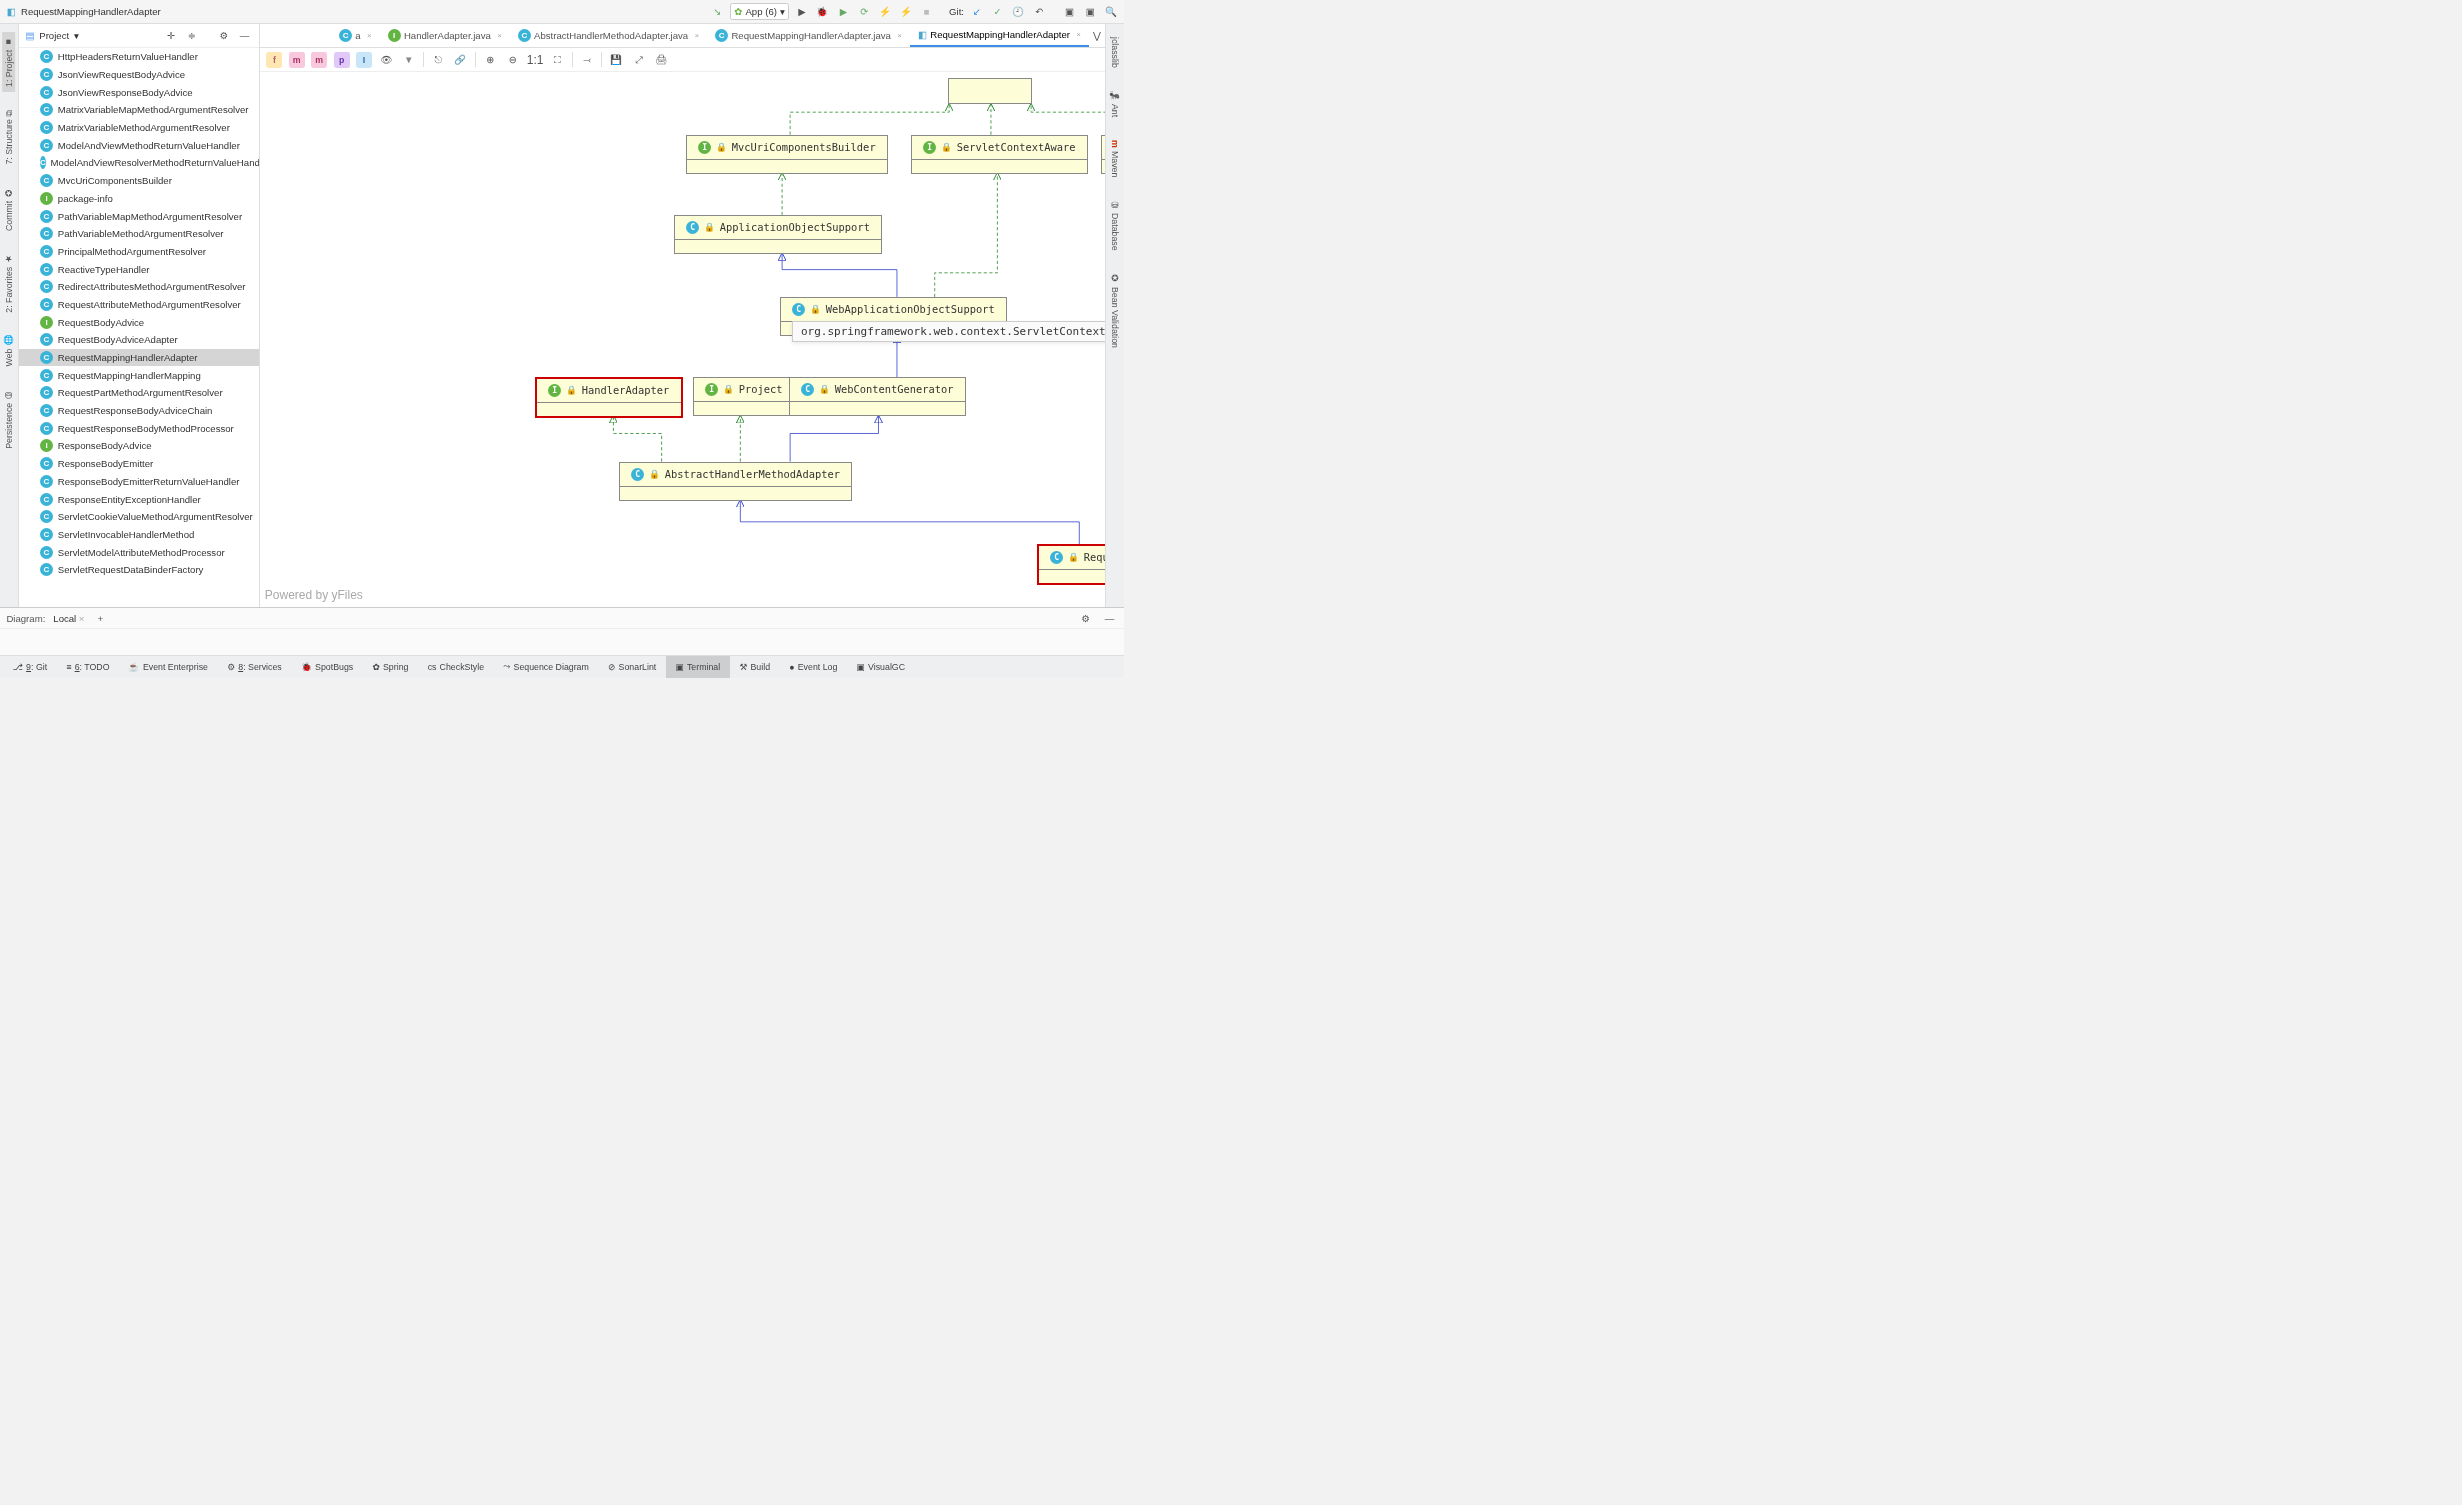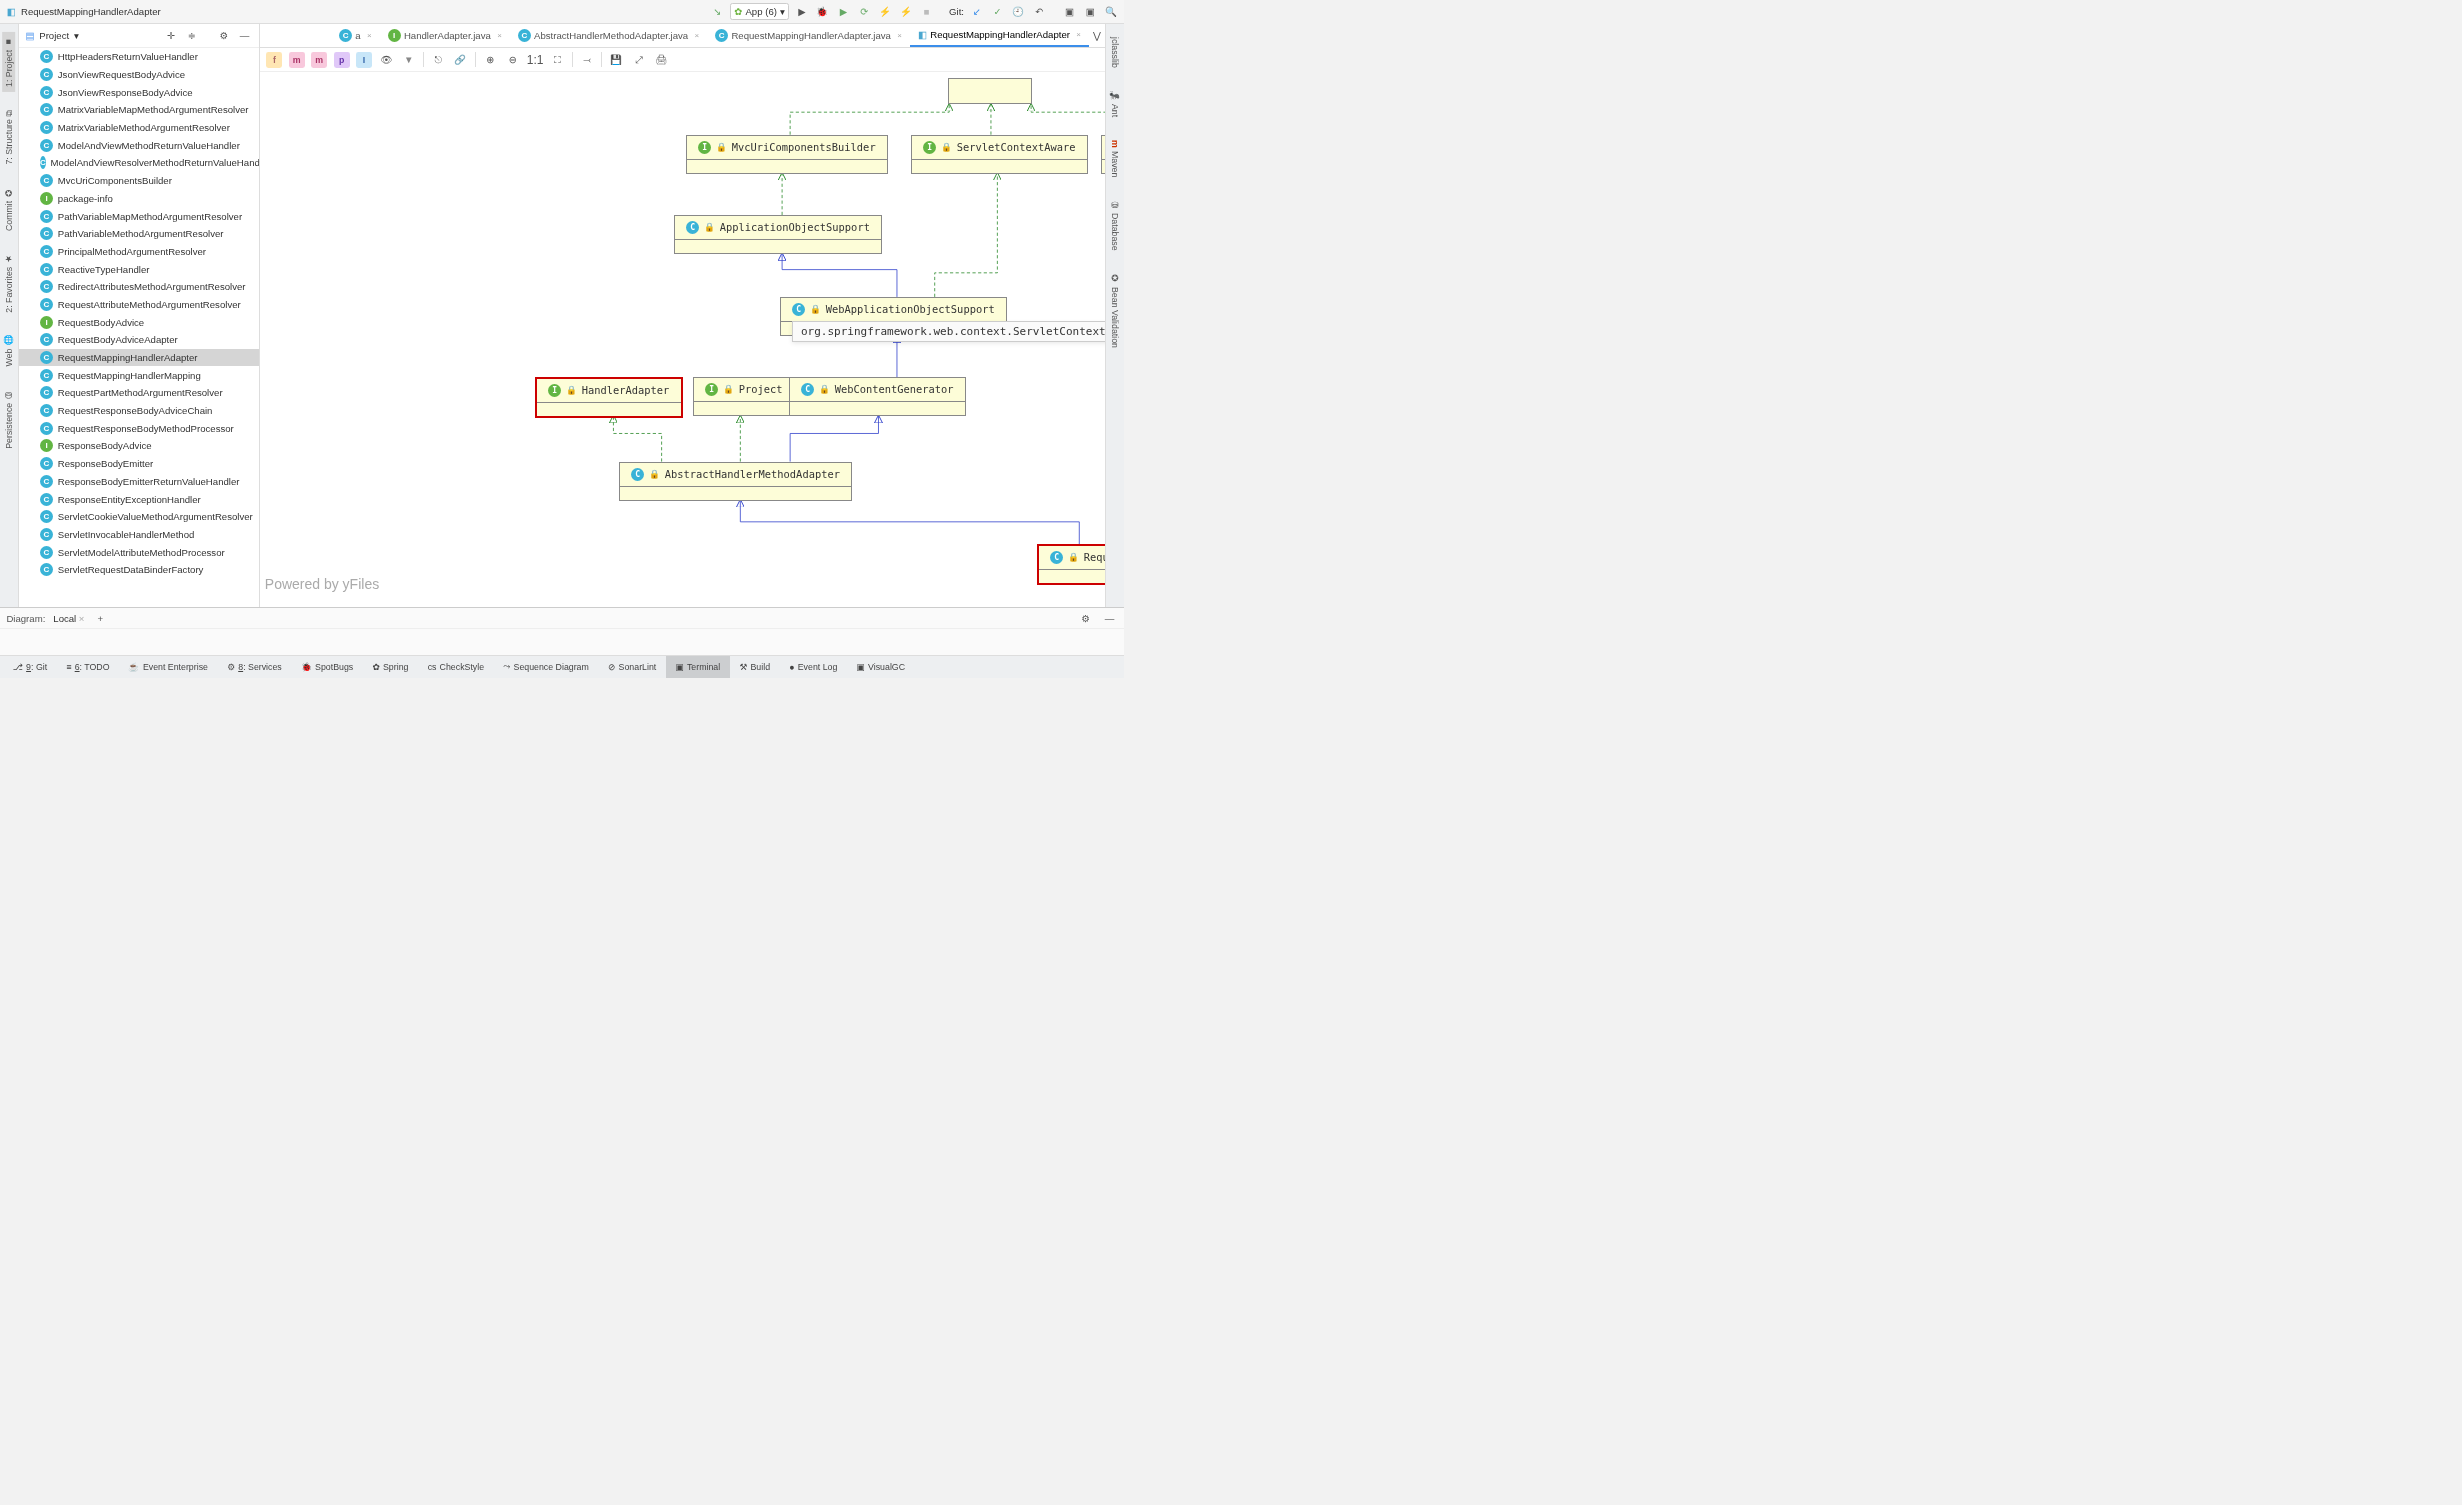--- a/index.html
+++ b/index.html
@@ -37,21 +37,21 @@
 .dbtn.m2 { background:#f8c8dc; color:#a36;}
 .dbtn.p { background:#e0c8f8; color:#63a;}
 .dbtn.i { background:#c8e6f8; color:#36a;}
 .dsep { width:0.8px; height:14.5px; background:#ddd;}
 .diagram-canvas { flex:1; position:relative; background:#fff; overflow:hidden;}
 .uml-box { position:absolute; background:#fdfdd8; border:0.8px solid #888; }
 .uml-box .uml-head { height:22.5px; display:flex; align-items:center; justify-content:center; gap:4.8px; padding:0 11.2px; font-family: Menlo, monospace; font-size:10.4px; white-space:nowrap;}
 .uml-box .uml-body { height:14.5px; border-top:0.8px solid #888;}
 .uml-box.framed { border:2.4px solid #cc0000; }
 .lock-icon { color:#afa03a; font-size:8.8px;}
-.powered { position:absolute; left:4.8px; bottom:15px; font-size:14px; color:#aaa;}
+.powered { position:absolute; left:4.8px; bottom:5px; font-size:12px; color:#aaa;}
 .tooltip-box { position:absolute; background:#fafafa; border:0.8px solid #ccc; padding:3.2px 8px; font-family:Menlo,monospace; font-size:11px; color:#333; box-shadow:0 1.6px 4.8px rgba(0,0,0,0.1);}
 svg.connector { position:absolute; top:0; left:0; width:100%; height:100%; pointer-events:none;}
 .terminal-panel { height:48px; border-top:0.8px solid #ccc; background:#fafafa;}
 .terminal-header { height:21px; display:flex; align-items:center; padding:0 6.4px; gap:8px; border-bottom:0.8px solid #eee;}
 .terminal-header .th-title { color:#555;}
 .terminal-header .th-tab { display:flex; align-items:center; gap:2.4px;justify-content:center;}
 .terminal-header .th-spacer { flex:1;}
 .terminal-body { font-family: Menlo, monospace; font-size: 9.6px; padding: 4.8px 8px; color:#111;}
 .status-bar { height:22.5px; background:#edeff1; border-top:0.8px solid #ddd; display:flex; align-items:center; gap:0; padding:0 3.2px;}
 .sbtn { padding:0 9.6px; height:100%; display:flex; align-items:center; gap:3.2px; font-size:8.8px; cursor:pointer; color:#444;}

